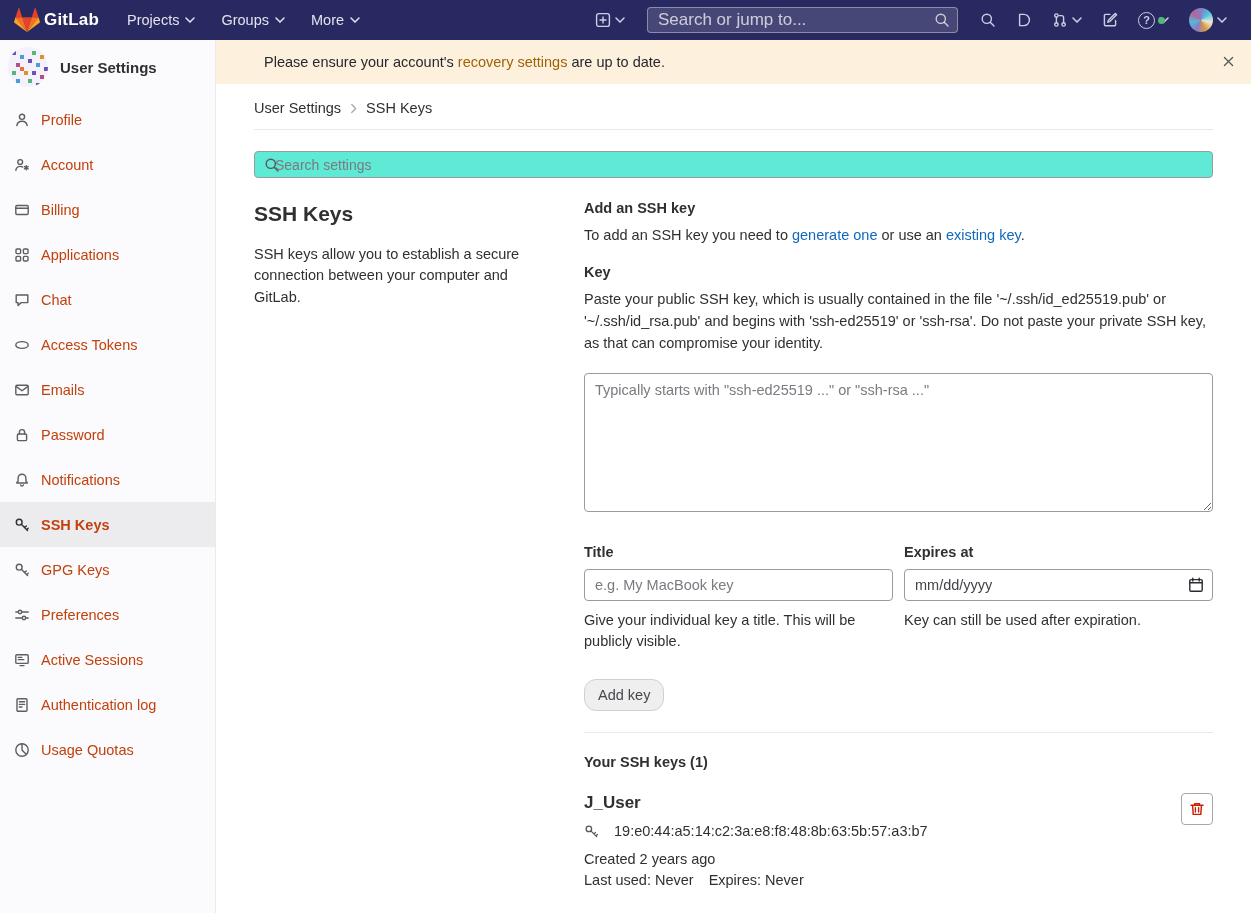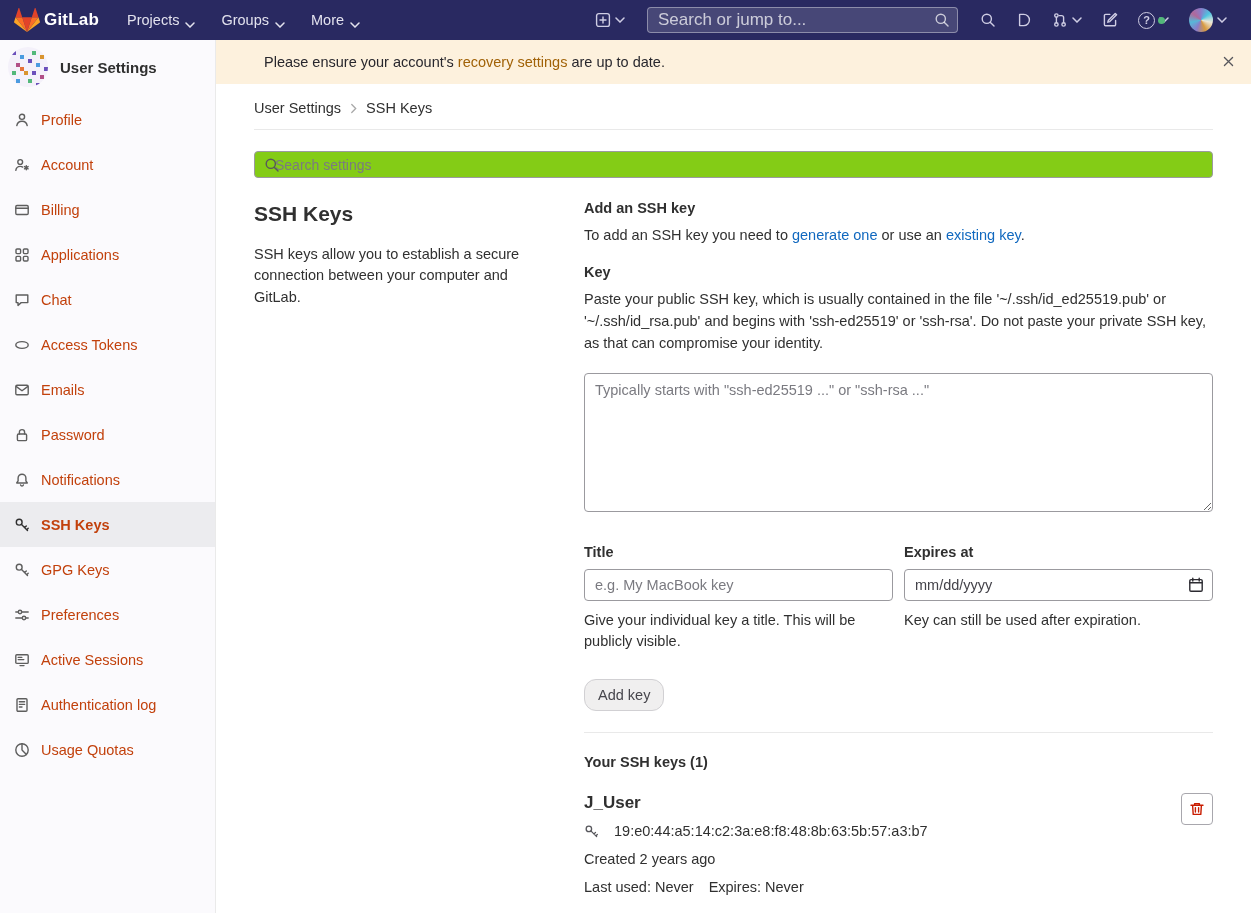--- a/index.html
+++ b/index.html
@@ -6,21 +6,21 @@
   body{width:1251px;height:913px;overflow:hidden;background:#fff;color:#303030;
        font-family:"Liberation Sans","DejaVu Sans",sans-serif;font-size:14.5px}
   svg{display:block}
   .icn{width:16px;height:16px;stroke:currentColor;fill:none;stroke-width:1.4;stroke-linecap:round;stroke-linejoin:round}
   .chev{width:10px;height:6px;stroke:currentColor;fill:none;stroke-width:1.5;stroke-linecap:round}
 
   
   .topnav{height:40px;background:#292961;display:flex;align-items:center;padding:0 14px;color:#d6d4e6}
   .brand{display:flex;align-items:center;gap:4px;margin-right:28px;cursor:pointer}
   .brand-name{color:#fff;font-weight:700;font-size:17px;letter-spacing:.2px}
-  .nav-menu{display:flex;align-items:flex-end;gap:6px;margin-right:26px;color:#e3e2ee;cursor:pointer}
+  .nav-menu{display:flex;align-items:center;gap:6px;margin-right:26px;color:#e3e2ee;cursor:pointer}
   .nav-right{margin-left:auto;display:flex;align-items:center}
   .nav-iconbtn{display:flex;align-items:center;gap:4px;padding:0 10px;color:#cfcde4;cursor:pointer;position:relative}
   .gsearch{position:relative;margin:0 12px}
   .gsearch input{width:311px;height:26px;background:rgba(255,255,255,.14);border:1px solid rgba(255,255,255,.38);
       border-radius:4px;color:#fff;padding:0 30px 0 10px;font-size:17px;font-family:inherit;box-sizing:border-box}
   .gsearch input::placeholder{color:rgba(255,255,255,.72)}
   .gsearch .mag{position:absolute;right:8px;top:5px;color:rgba(255,255,255,.72)}
   .q{width:17px;height:17px;border:1.7px solid currentColor;border-radius:50%;display:flex;align-items:center;
      justify-content:center;font-size:11px;font-weight:700;box-sizing:border-box}
   .dot{position:absolute;top:5px;right:14px;width:7px;height:7px;border-radius:50%;background:#52b87a}
@@ -42,21 +42,21 @@
   .alert{height:44px;flex-shrink:0;background:#fdf1dd;display:flex;align-items:center;padding:0 44px 0 48px;position:relative;color:#28272d}
   .alert a{color:#a16207;text-decoration:none;cursor:pointer}
   .alert-close{position:absolute;right:11px;top:10px;background:none;border:0;cursor:pointer;padding:5px;color:#57575c}
 
   .content{padding:0 38px}
   .breadcrumb{display:flex;align-items:center;gap:9px;padding:16px 0 13px;border-bottom:1px solid #e9e9e9}
   .breadcrumb a{color:#303030;text-decoration:none;cursor:pointer}
   .breadcrumb .sep{color:#a8a8a8}
   .settings-search{position:relative;margin-top:21px}
   .settings-search input{width:100%;height:27px;border:1px solid #9b9a9f;border-radius:4px;padding:0 10px 0 20px;
-      font-size:14px;font-family:inherit;color:#303030;box-sizing:border-box;background:#84cc16}
+      font-size:14px;font-family:inherit;color:#303030;box-sizing:border-box;background:#5eead4}
   .settings-search input::placeholder{color:#7a7a80}
   .settings-search .mag{position:absolute;left:10px;top:6px;color:#57575c}
 
   .form-area{display:flex;margin-top:20px}
   .col-left{width:330px;padding-right:30px;flex-shrink:0;box-sizing:border-box}
   .col-left h2{font-size:21px;font-weight:600;margin:4px 0 18px}
   .col-left p{line-height:1.48;margin:0}
   .col-right{flex:1;min-width:0}
   .h5{font-weight:600;margin:2px 0 11px}
   .intro{margin:0 0 21px}
@@ -78,21 +78,21 @@
   .hint{margin-top:9px;line-height:1.45}
   .btn-add{margin-top:27px;height:32px;padding:0 13px;background:#f0efef;border:1px solid #d1d0d3;border-radius:12px;
       font-family:inherit;font-size:14.5px;color:#47464c;cursor:pointer}
   .hr{border:0;border-top:1px solid #e9e9e9;margin:21px 0 0}
   .keys-heading{font-weight:700;margin-top:21px}
   .key-entry{display:flex;justify-content:space-between;align-items:flex-start;margin-top:23px}
   .key-name{font-size:17px;font-weight:600}
   .fp{display:flex;align-items:center;gap:15px;margin-top:10px}
   .fp .icn{color:#57575c;width:15px;height:15px}
   .created{margin-top:12px}
-  .meta{display:flex;gap:15px;margin-top:12px}
+  .meta{display:flex;gap:15px;margin-top:5px}
   .btn-trash{width:32px;height:32px;border:1px solid #a8a7ad;border-radius:4px;background:#fff;display:flex;
       align-items:center;justify-content:center;cursor:pointer;color:#c91c00;flex-shrink:0}
 </style>
 </head>
 <body>
 
 <header class="topnav">
   <div class="brand">
     <svg width="26" height="24" viewBox="0 0 210 194">
       <path fill="#e24329" d="m105.06 193.66 38.64-118.92H66.42z"></path>

